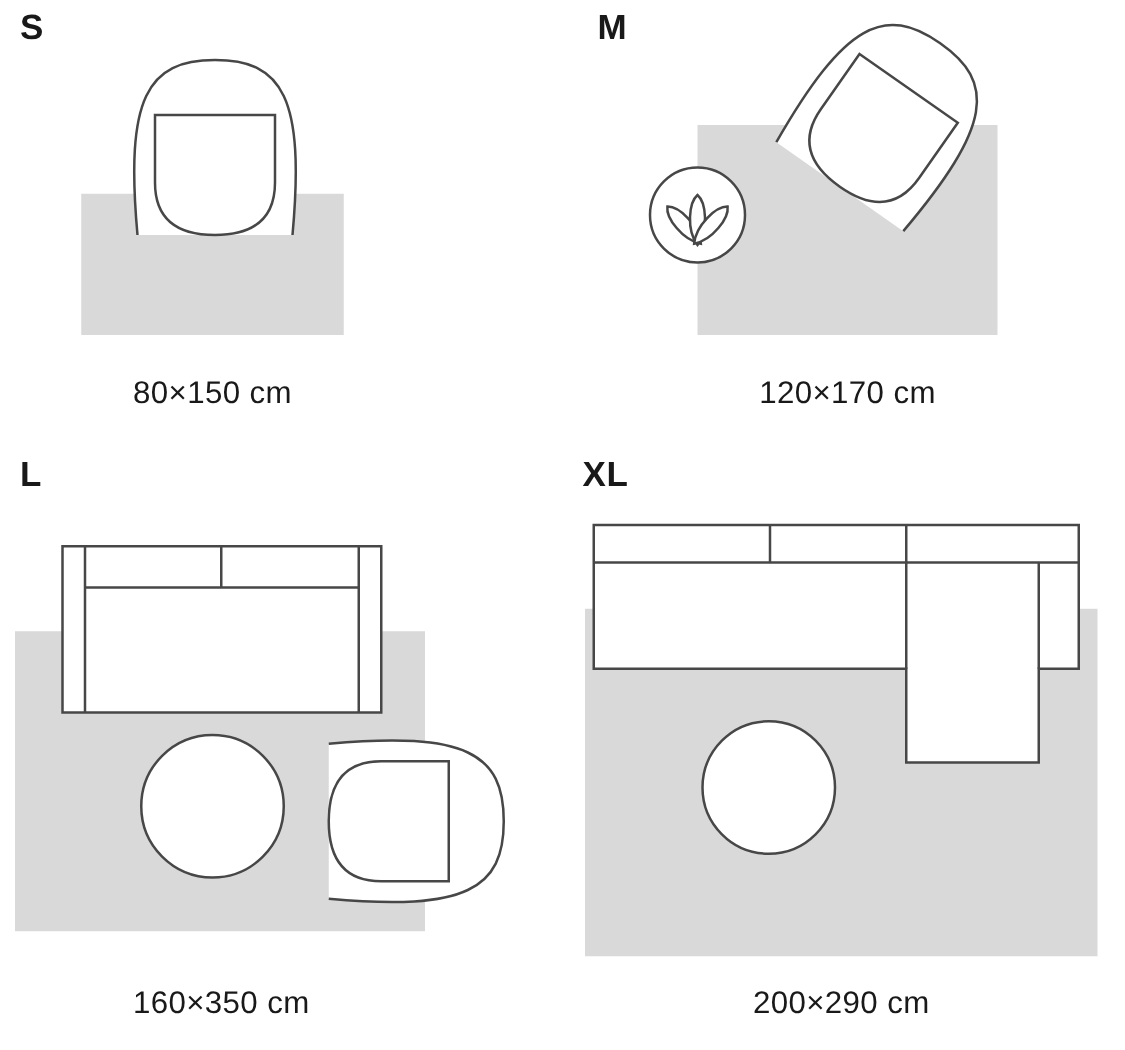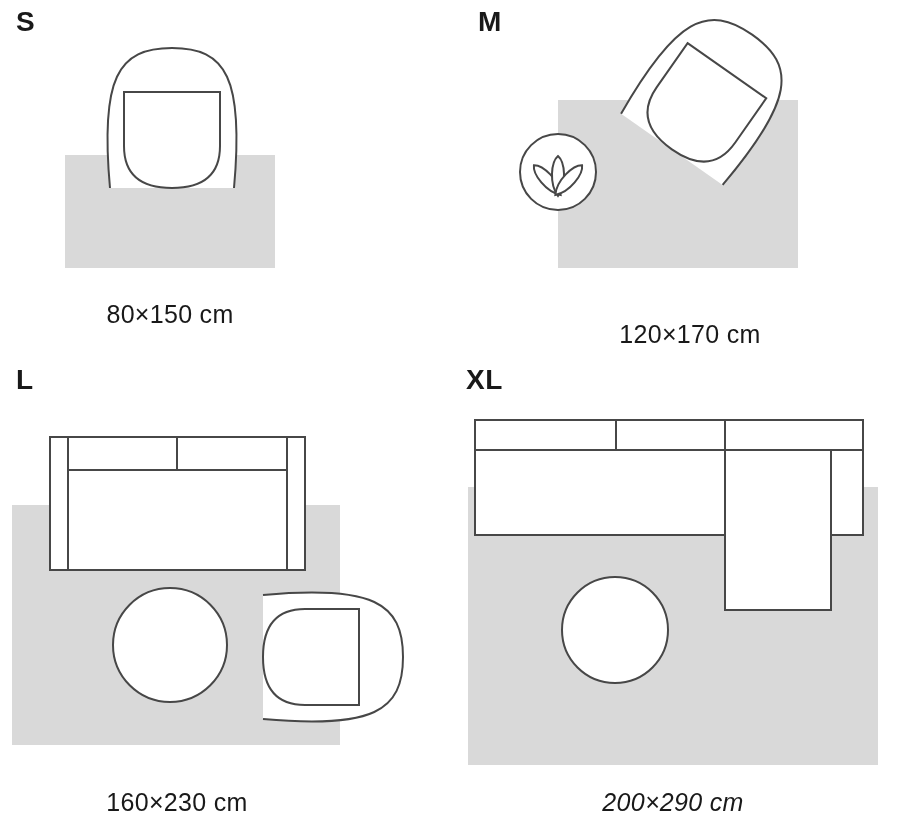--- a/index.html
+++ b/index.html
@@ -28,23 +28,23 @@
   }
   .row1 .size-label{left:16px;top:6px;}
   .row2 .size-label{left:16px;top:14px;}
   .cell-m .size-label,.cell-xl .size-label{left:28px;}
   .caption{
     position:absolute;
     font-size:25px;color:var(--text);
     text-align:center;letter-spacing:0.3px;
   }
   .cell-s  .caption{left:65px; width:210px;top:300px;}
-  .cell-m  .caption{left:120px;width:240px;top:300px;margin-top:20px;}
+  .cell-m  .caption{left:108px;width:240px;top:300px;}
   .cell-l  .caption{left:12px; width:330px;top:438px;}
-  .cell-xl .caption{left:30px; width:410px;top:438px;font-style:italic;}
+  .cell-xl .caption{left:30px; width:410px;top:438px;}
   svg.scene{position:absolute;left:0;top:0;display:block;}
   .rug{fill:var(--rug);stroke:none;}
   .furn{fill:#ffffff;stroke:var(--outline);stroke-width:2;}
   .fill-only{fill:#ffffff;stroke:none;}
   .stroke-only{fill:none;stroke:var(--outline);stroke-width:2;}
   .line{fill:none;stroke:var(--outline);stroke-width:2;}
 </style>
 </head>
 <body>
 
@@ -95,21 +95,21 @@
         <line class="line" x1="68" y1="120" x2="287" y2="120"></line>
         <line class="line" x1="177" y1="87" x2="177" y2="120"></line>
       </g>
       <circle class="furn" cx="170" cy="295" r="57"></circle>
       <g transform="translate(333,307) rotate(90)">
         <path class="fill-only" d="M-62,70 C-72,-40 -54,-70 0,-70 C54,-70 72,-40 62,70 Z"></path>
         <path class="stroke-only" d="M-62,70 C-72,-40 -54,-70 0,-70 C54,-70 72,-40 62,70"></path>
         <path class="furn" d="M-48,-26 L48,-26 L48,28 Q48,70 0,70 Q-48,70 -48,28 Z"></path>
       </g>
     </svg>
-    <div class="caption">160×230 cm</div>
+    <div class="caption">160×350 cm</div>
   </div>
 
   <div class="cell cell-xl row2">
     <div class="size-label">XL</div>
     <svg class="scene" width="450" height="490" viewBox="0 0 450 490">
       <rect class="rug" x="30" y="137" width="410" height="278"></rect>
       <g>
         <path class="furn" d="M37,70 L425,70 L425,185 L393,185 L393,260 L287,260 L287,185 L37,185 Z"></path>
         <line class="line" x1="37" y1="100" x2="425" y2="100"></line>
         <line class="line" x1="178" y1="70" x2="178" y2="100"></line>

